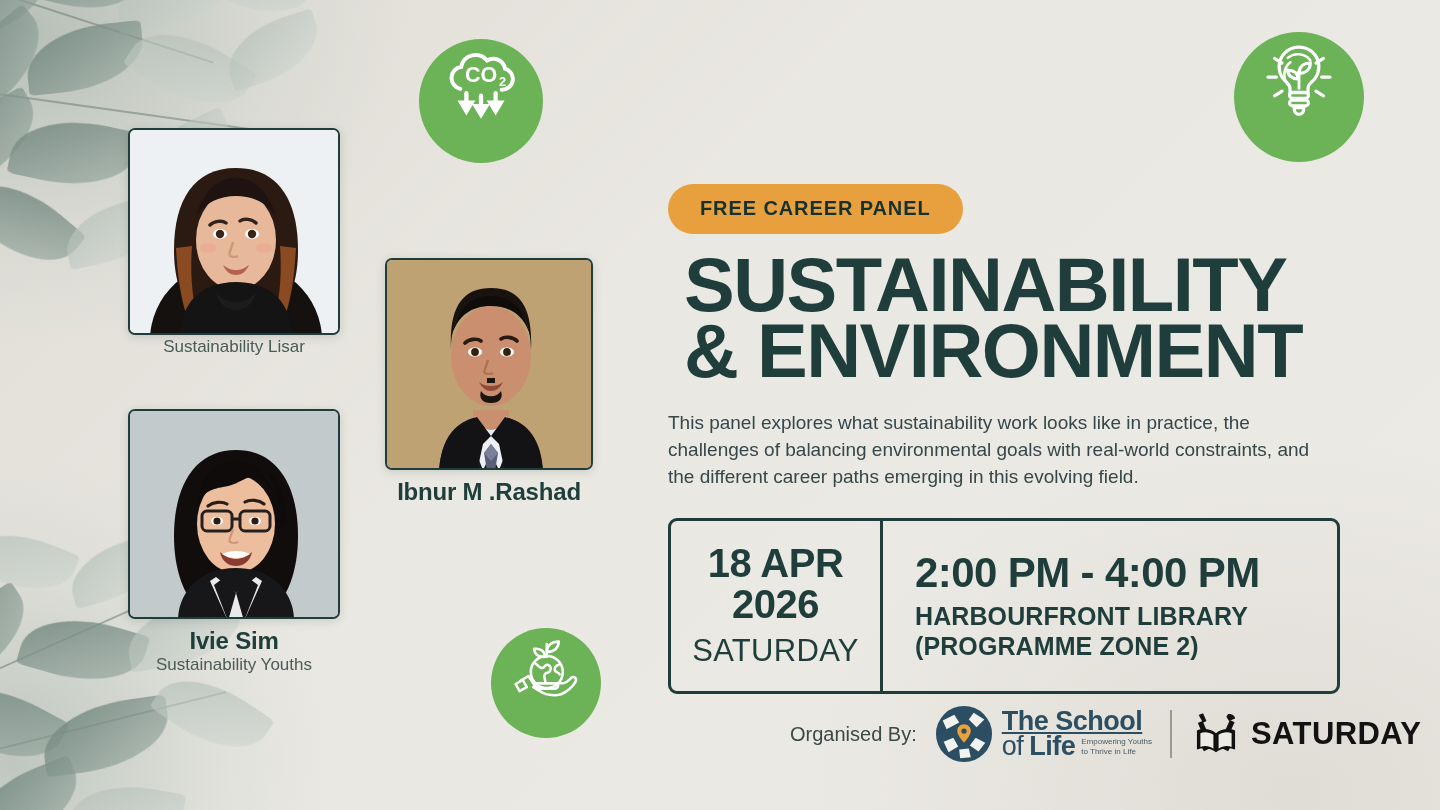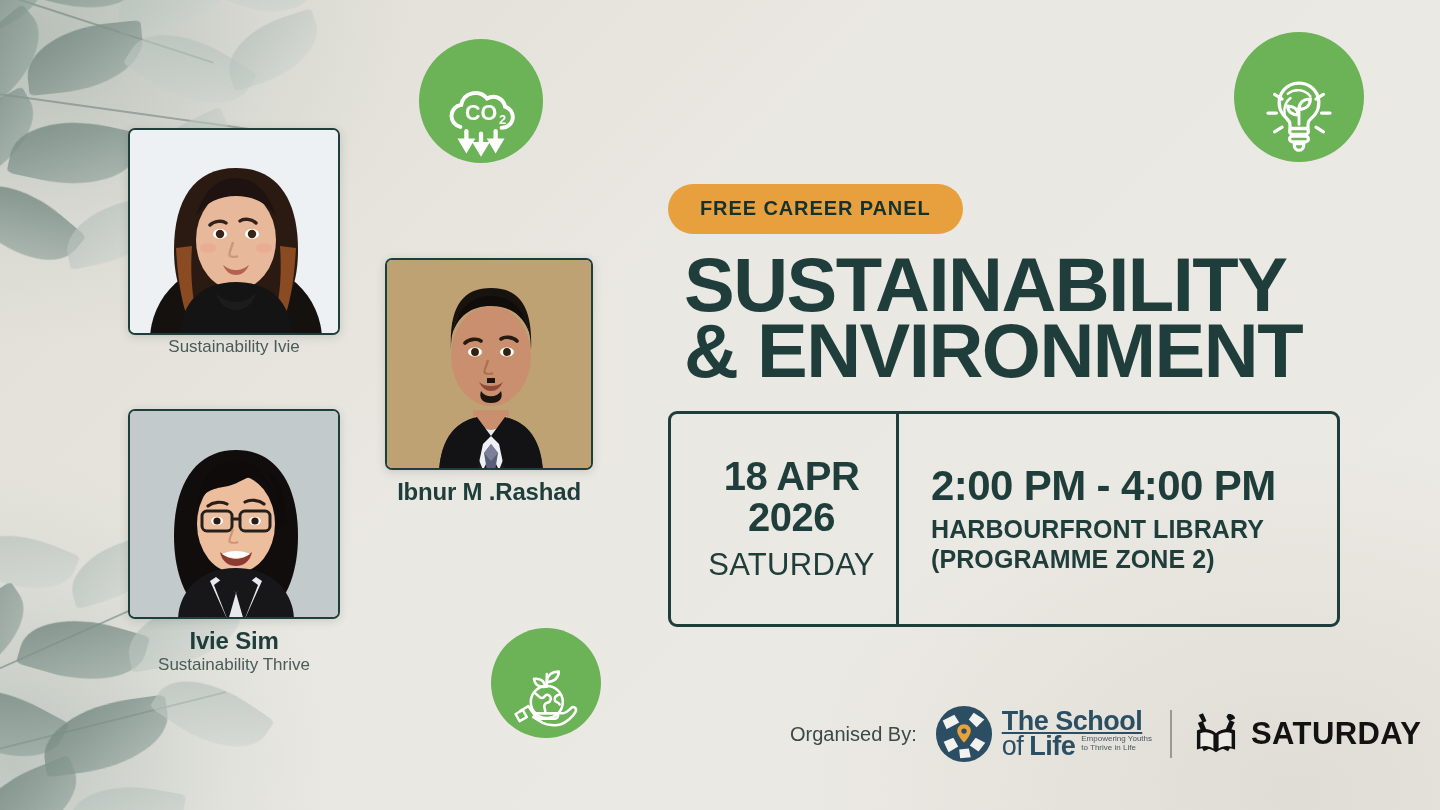--- a/index.html
+++ b/index.html
@@ -27,21 +27,21 @@
     border-radius:72% 6% 72% 6%;
     filter:blur(.6px);
   }
   .leaf.pale{ background:linear-gradient(150deg, rgba(178,190,183,.75), rgba(214,219,214,.45)); }
   .branch{ position:absolute; background:rgba(108,126,118,.55); height:2px; border-radius:2px; }
 
   
   .icon-badge{
     position:absolute; border-radius:50%;
     background:var(--g,#6CB257);
-    display:flex; align-items:flex-end; justify-content:center;
+    display:flex; align-items:flex-start; justify-content:center;
   }
 
   
   .photo-card{ position:absolute; text-align:center; }
   .photo-frame{
     border:2px solid #1F3D3A; border-radius:7px;
     overflow:hidden; position:relative;
     box-shadow:0 2px 10px rgba(40,55,50,.16);
   }
   .sp-name{
@@ -61,23 +61,23 @@
   .title{
     color:#1F3D3A; font-weight:bold; letter-spacing:-1.5px;
     font-size:76px; line-height:.87; margin-top:18px;
     font-stretch:condensed; text-transform:uppercase;margin-left:16px;
   }
   .desc{
     color:#35474A; font-size:19px; line-height:1.42; margin-top:26px; width:672px;
   }
 
   .info-box{
-    margin-top:27px; width:672px; height:216px;
+    margin-top:27px; width:672px; height:176px;
     border:3px solid #1F3D3A; border-radius:9px;
-    display:flex; align-items:stretch; background:transparent;padding-left:16px;
+    display:flex; align-items:stretch; background:transparent;
   }
   .info-left{
     width:212px; display:flex; flex-direction:column;
     align-items:center; justify-content:center;
     border-right:3px solid #1F3D3A; padding:0 6px;
   }
   .date-main{ color:#1F3D3A; font-weight:bold; font-size:40px; line-height:1.02; text-align:center; letter-spacing:-.5px; }
   .date-day{ color:#1F3D3A; font-size:31px; margin-top:9px; letter-spacing:.3px; }
   .info-right{ flex:1; display:flex; flex-direction:column; justify-content:center; padding-left:32px; }
   .time{ color:#1F3D3A; font-weight:bold; font-size:42px; letter-spacing:-.6px; line-height:1.05; }
@@ -85,21 +85,21 @@
 
   
   .footer{
     position:absolute; left:790px; top:705px;
     display:flex; align-items:center; gap:18px;
   }
   .org-label{ color:#3A4A48; font-size:20px; }
   .tsol-wrap{ display:flex; align-items:center; gap:9px; }
   .tsol-text{ display:flex; flex-direction:column; line-height:.93; }
   .tsol-l1{ color:#2C4E63; font-size:27px; font-weight:bold; letter-spacing:-.5px;text-decoration:underline; }
-  .tsol-l2row{ display:flex; gap:6px; }
+  .tsol-l2row{ display:flex; align-items:flex-end; gap:6px; }
   .tsol-l2{ color:#2C4E63; font-size:27px; font-weight:bold; letter-spacing:-.5px; }
   .tsol-tag{ color:#4A5A62; font-size:8px; line-height:1.18; padding-bottom:3px; }
   .divider{ width:2px; height:48px; background:#9A9A92; }
   .praxium-wrap{ display:flex; align-items:center; gap:9px; }
   .praxium-text{ color:#121212; font-size:31px; font-weight:bold; letter-spacing:.4px; }
 </style>
 </head>
 <body>
 
 <div id="poster">
@@ -207,21 +207,21 @@
           <circle cx="122" cy="104" r="4.2" fill="#3A2416"></circle>
         <path d="M80 95c4-4 12-5 16-2M126 93c-4-4-12-5-16-2" stroke="#33221A" stroke-width="3.4" fill="none" stroke-linecap="round"></path>
         <path d="M103 112c-2 8-5 12-3 14 2 1 6 1 8 0" stroke="#C99878" stroke-width="2.4" fill="none"></path>
         <path d="M93 135c5 4 9 5 13 5s8-1 13-5c-3 7-8 10-13 10s-10-3-13-10z" fill="#B4624F"></path>
         <ellipse cx="78" cy="118" rx="8" ry="5" fill="#E8A08A" opacity=".45"></ellipse>
         <ellipse cx="134" cy="118" rx="8" ry="5" fill="#E8A08A" opacity=".45"></ellipse>
         <path d="M62 170c10-12 26-18 44-18s34 6 44 18c8 10 12 22 12 37H50c0-15 4-27 12-37z" fill="#141414"></path>
         <path d="M86 163c6 6 13 9 20 9s14-3 20-9c-4 12-11 17-20 17s-16-5-20-17z" fill="#1C1C1C"></path>
       </svg>
     </div>
-    <div class="sp-role">Sustainability Ivie</div>
+    <div class="sp-role">Sustainability Lisar</div>
   </div>
 
   <div class="photo-card" style="left:368px; top:258px; width:242px;">
     <div class="photo-frame" style="width:208px; height:212px; margin:0 auto;">
       <svg width="208" height="212" viewBox="0 0 208 212" aria-hidden="true">
         <rect width="208" height="212" fill="#BFA273"></rect>
         <path d="M52 212c2-38 20-56 52-56s50 18 52 56z" fill="#1A1A1C"></path>
         <path d="M86 150h36v24l-18 16-18-16z" fill="#C98F6E"></path>
         <path d="M88 156c6 10 10 14 16 14s10-4 16-14v6l-16 14-16-14z" fill="#E6EBF2"></path>
         <path d="M104 176l16-14 8 8-16 40-8-16z" fill="#EDF1F6"></path>
@@ -268,32 +268,33 @@
         <path d="M103 118c-2 8-5 11-3 13 2 1 6 1 8 0" stroke="#CE9474" stroke-width="2.2" fill="none"></path>
         <path d="M90 141c6 5 11 7 16 7s10-2 16-7c-2 10-9 14-16 14s-14-4-16-14z" fill="#8C3B33"></path>
         <path d="M92 143c5 3 9 4 14 4s9-1 14-4c-4-2-9-3-14-3s-10 1-14 3z" fill="#fff"></path>
         <path d="M60 176c10-12 27-19 46-19s36 7 46 19c8 10 12 21 12 34H48c0-13 4-24 12-34z" fill="#17171A"></path>
         <path d="M86 166l20 16 20-16 6 4-18 40h-16l-18-40z" fill="#E7E9EC"></path>
         <path d="M106 182l-14-14-8 6 14 36z" fill="#17171A"></path>
         <path d="M106 182l14-14 8 6-14 36z" fill="#17171A"></path>
       </svg>
     </div>
     <div class="sp-name">Ivie Sim</div>
-    <div class="sp-role">Sustainability Thrive</div>
+    <div class="sp-role">Sustainability Youths</div>
   </div>
 
   <div id="content">
     <div style="padding-top:184px;">
       <div class="badge">FREE CAREER PANEL</div>
 
       <div class="title">
         <div>SUSTAINABILITY</div>
         <div>&amp; ENVIRONMENT</div>
       </div>
 
+      <div class="desc">This panel explores what sustainability work looks like in practice, the challenges of balancing environmental goals with real-world constraints, and the different career paths emerging in this evolving field.</div>
 
       <div class="info-box">
         <div class="info-left">
           <div class="date-main">
             <div>18 APR</div>
             <div>2026</div>
           </div>
           <div class="date-day">SATURDAY</div>
         </div>
         <div class="info-right">

